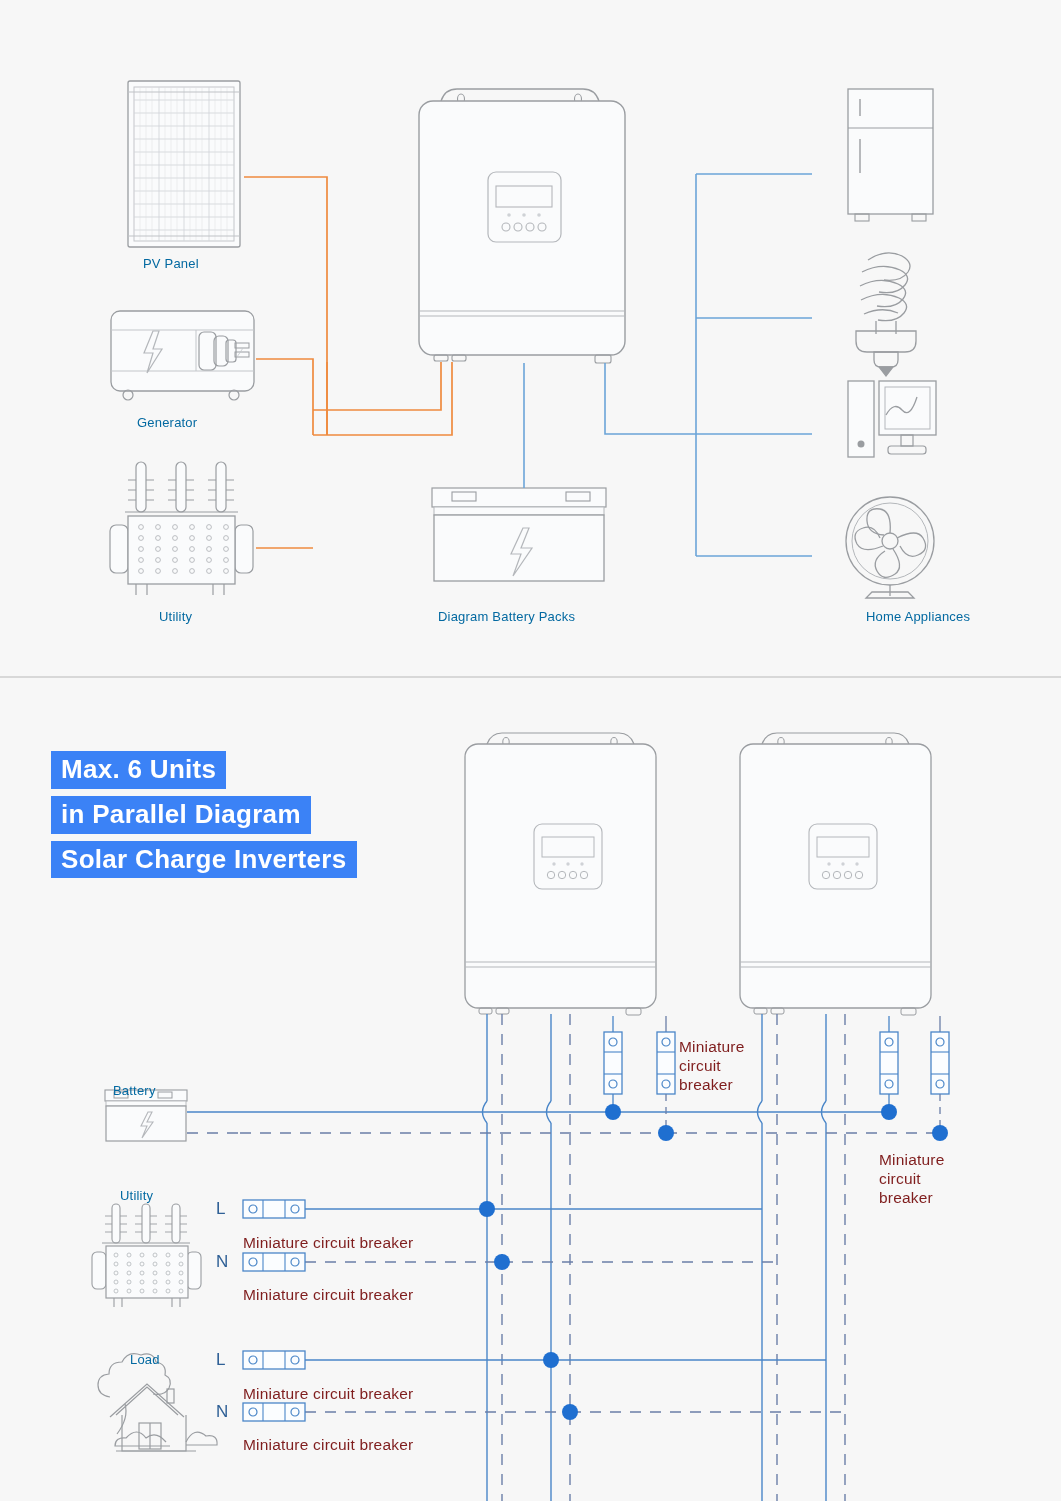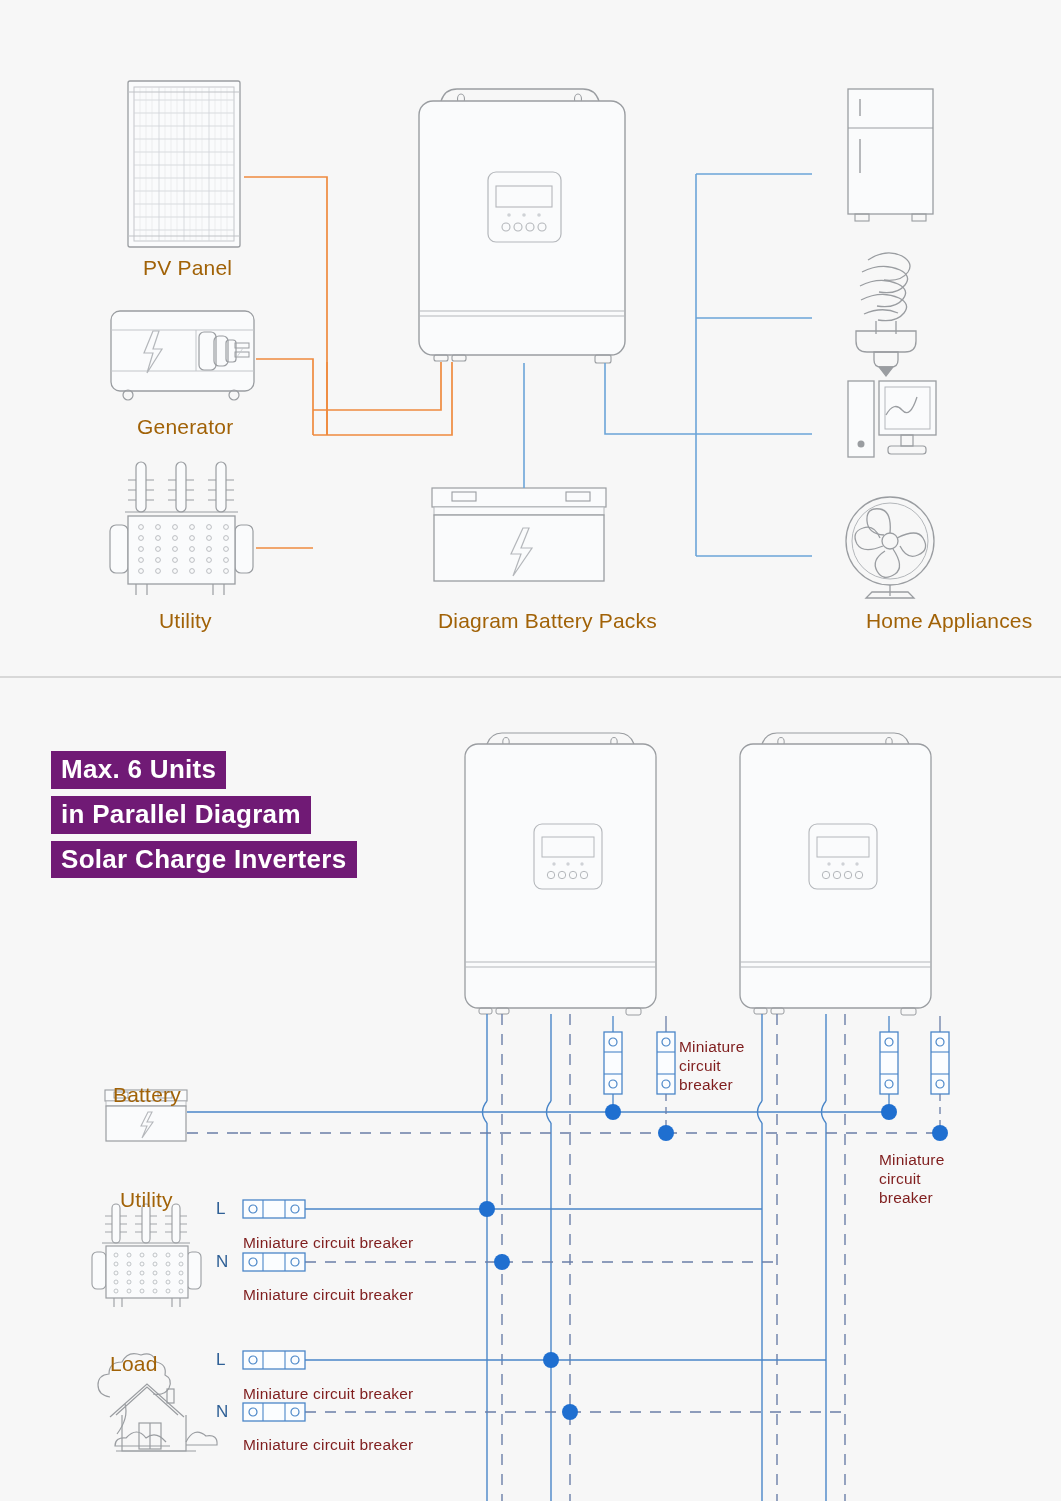--- a/index.html
+++ b/index.html
@@ -6,37 +6,37 @@
   body{
     width:1061px;height:1501px;
     background:#f7f7f7;
     font-family:"Liberation Sans", sans-serif;
     position:relative;overflow:hidden;
   }
   .stage{position:absolute;inset:0;}
   svg.layer{position:absolute;left:0;top:0;width:1061px;height:1501px;}
   .lbl{
     position:absolute;
-    color:#a16207;
-    font-size:21px;
+    color:#0369a1;
+    font-size:13px;
     letter-spacing:.2px;
     white-space:nowrap;
     font-family:"Liberation Sans", sans-serif;
   }
   .lbl.mcb{font-size:15.5px;color:#7f1d1d;}
   .lbl.ln{font-size:17px;color:#2f6096;}
   .divider{
     position:absolute;left:0;top:676px;width:1061px;height:2px;
     background:#d8d8d8;
   }
   
   #title-block{position:absolute;left:51px;top:751px;}
   #title-block .tline{
     display:inline-block;
-    background:#701a75;
+    background:#3b82f6;
     color:#ffffff;
     font-size:26px;
     font-weight:bold;
     letter-spacing:.3px;
     padding:5px 10px 6px 10px;
     margin-bottom:7px;
     line-height:1.03;
   }
   #title-block .row{display:block;}
 </style>
@@ -538,21 +538,21 @@
   <div class="lbl" style="left:842px;top:609px;margin-left:24px;">Home Appliances</div>
 
   <div id="title-block">
     <span class="row"><span class="tline">Max. 6 Units</span></span>
     <span class="row"><span class="tline">in Parallel Diagram</span></span>
     <span class="row"><span class="tline">Solar Charge Inverters</span></span>
   </div>
 
   <div class="lbl" style="left:113px;top:1060px;margin-top:23px;">Battery</div>
   <div class="lbl" style="left:120px;top:1188px;">Utility</div>
-  <div class="lbl" style="left:110px;top:1352px;">Load</div>
+  <div class="lbl" style="left:130px;top:1352px;">Load</div>
 
   <div class="lbl mcb" style="left:679px;top:1038px;line-height:1.22;white-space:pre;">Miniature
 circuit
 breaker</div>
   <div class="lbl mcb" style="left:879px;top:1151px;line-height:1.22;white-space:pre;">Miniature
 circuit
 breaker</div>
 
   <div class="lbl ln" style="left:216px;top:1199px;">L</div>
   <div class="lbl mcb" style="left:243px;top:1234px;">Miniature circuit breaker</div>

